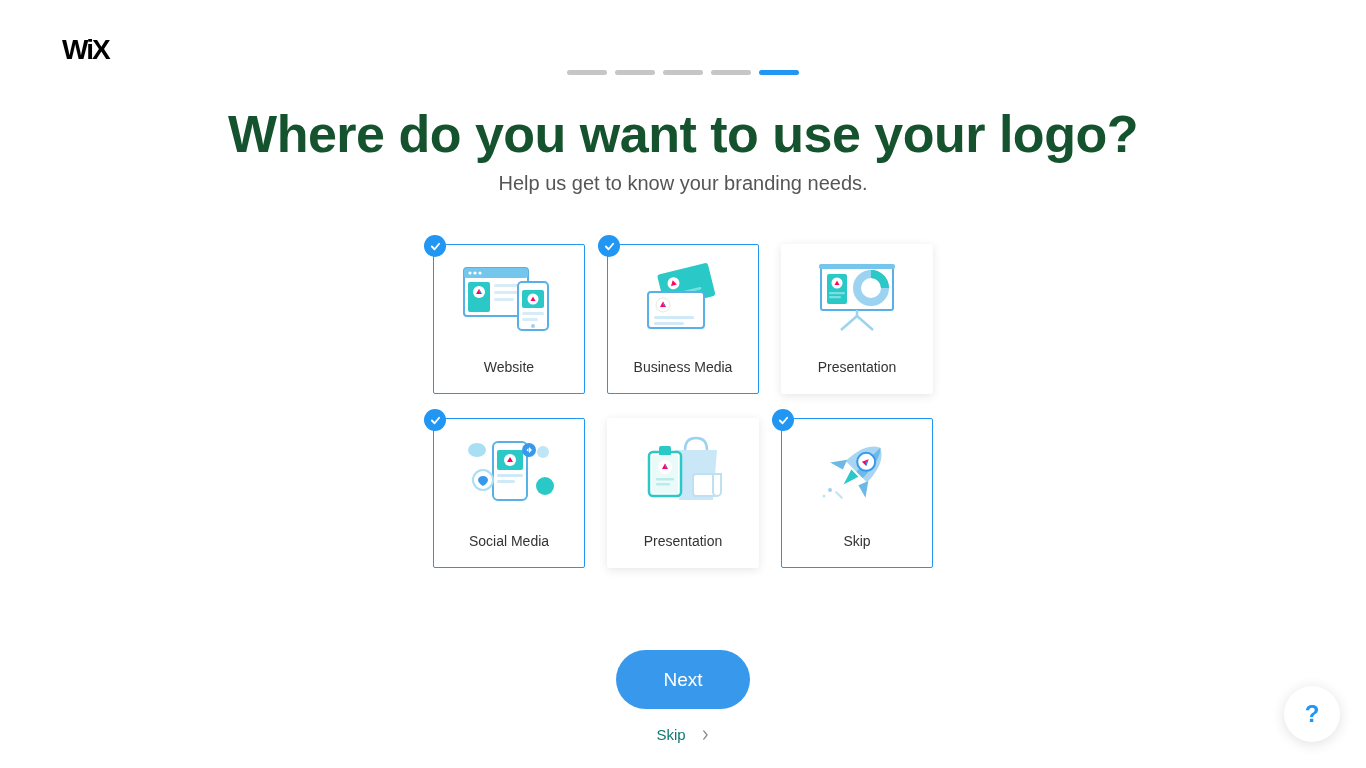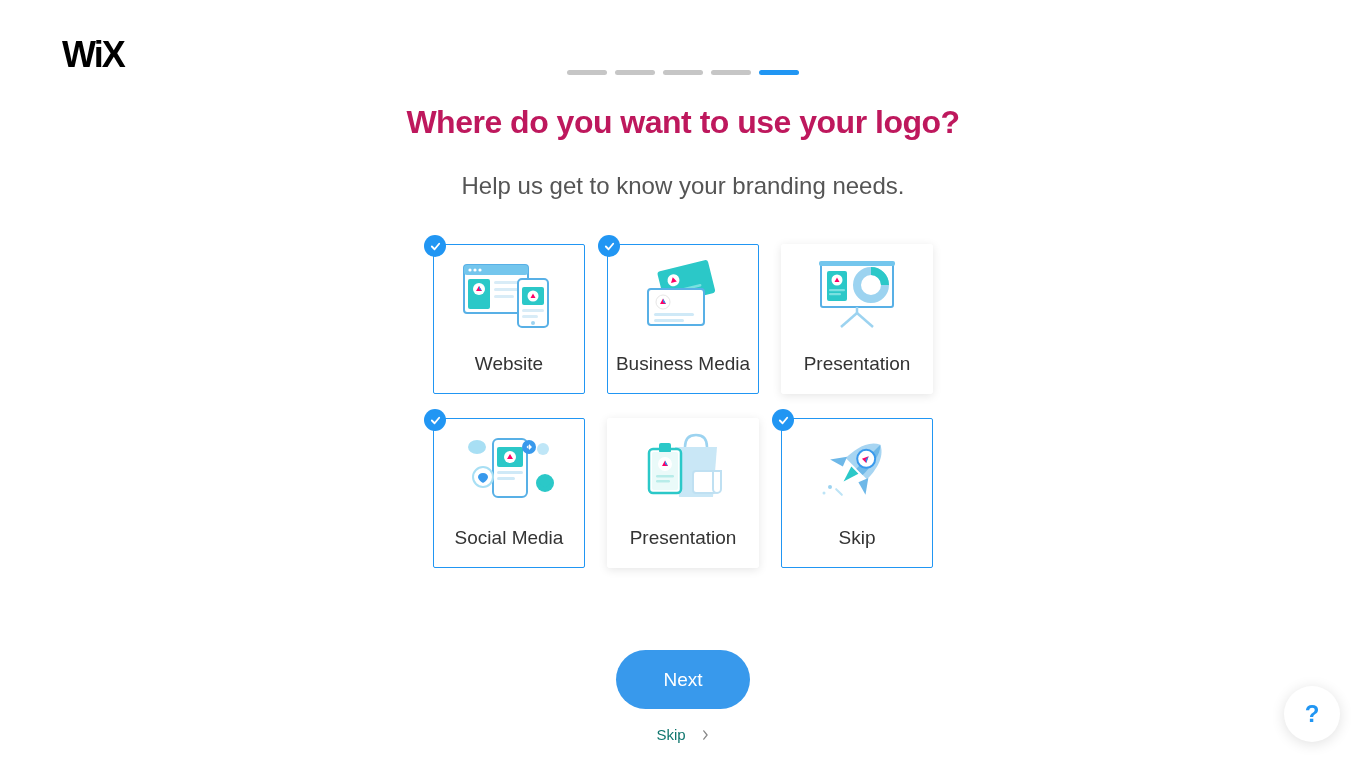--- a/index.html
+++ b/index.html
@@ -4,44 +4,44 @@
 <style>
   * { box-sizing: border-box; margin: 0; padding: 0; }
   html, body {
     width: 1366px; height: 768px;
     font-family: "Helvetica Neue", Helvetica, Arial, sans-serif;
     background: #ffffff; color: #333;
     overflow: hidden;
   }
   .logo {
     position: absolute; top: 34px; left: 62px;
-    font-size: 36px; font-weight: 900;
+    font-size: 28px; font-weight: 900;
     letter-spacing: -2px; color: #000;
     font-family: Arial Black, Arial, sans-serif;
   }
   .progress {
     position: absolute; top: 70px; left: 50%; transform: translateX(-50%);
     display: flex; gap: 8px;
   }
   .seg {
     width: 40px; height: 5px; border-radius: 3px;
     background: #c6c6c6;
   }
   .seg.active { background: #2196f3; }
   .heading {
     position: absolute; top: 104px; left: 0; right: 0;
     text-align: center;
     font-family: Arial Black, Arial, sans-serif;
-    font-weight: 900; font-size: 32px; color: #be185d;
+    font-weight: 900; font-size: 52px; color: #14532d;
     letter-spacing: -0.5px;
   }
   .subheading {
     position: absolute; top: 172px; left: 0; right: 0;
     text-align: center;
-    font-size: 24px; color: #555; font-weight: 400;
+    font-size: 20px; color: #555; font-weight: 400;
   }
   .grid {
     position: absolute; top: 244px; left: 50%; transform: translateX(-50%);
     display: grid; grid-template-columns: repeat(3, 152px);
     grid-template-rows: repeat(2, 150px);
     gap: 24px 22px;
   }
   .card {
     position: relative; width: 152px; height: 150px;
     border-radius: 2px; cursor: pointer;
@@ -57,21 +57,21 @@
     background: #2196f3; display:none;
     align-items: center; justify-content: center;
   }
   .card.selected .check { display:flex; }
   .card .check svg { width: 11px; height: 11px; }
   .card .illus {
     flex: 1; display:flex; align-items:center; justify-content:center;
     width: 100%; padding-top: 10px;
   }
   .card .label {
-    font-size: 19px; color: #333; margin-top: 20px;
+    font-size: 14px; color: #333; margin-top: 20px;
   }
   .next-btn {
     position: absolute; top: 650px; left: 50%; transform: translateX(-50%);
     width: 134px; height: 59px; border-radius: 30px;
     background: #3899ec; color: #fff; border: none;
     font-size: 19px; cursor: pointer;
   }
   .skip {
     position: absolute; top: 726px; left: 50%; transform: translateX(-50%);
     font-size: 15px; color: #0f766e; cursor: pointer;

